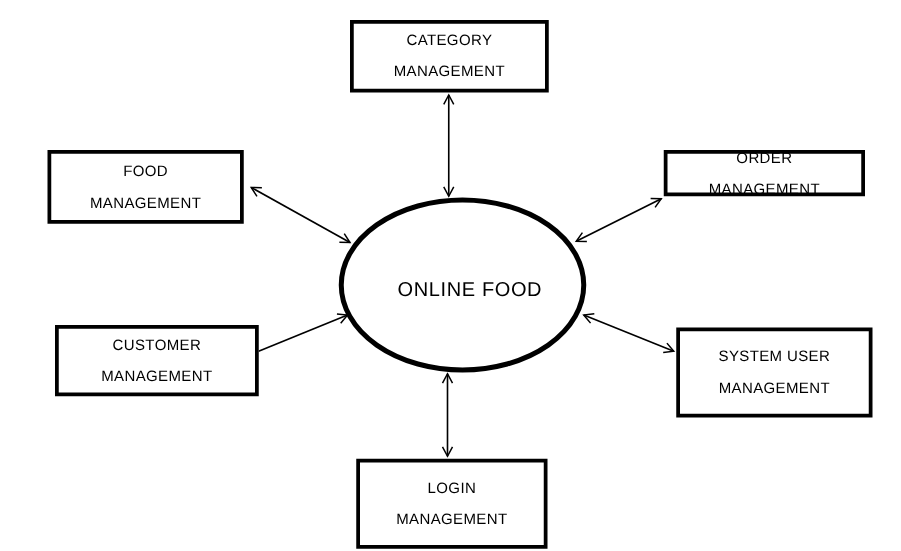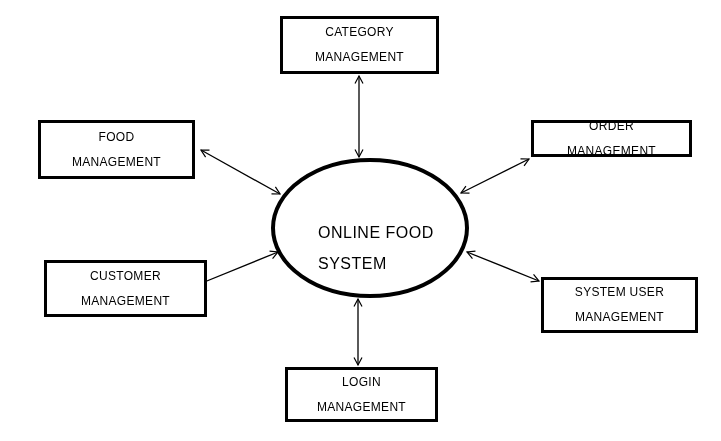--- a/index.html
+++ b/index.html
@@ -92,28 +92,27 @@
   <div class="node-box" style="left:531px; top:120px; width:161px; height:37px;">
     <span>ORDER</span>
     <span>MANAGEMENT</span>
   </div>
 
   <div class="node-box" style="left:44px; top:260px; width:163px; height:57px;">
     <span>CUSTOMER</span>
     <span>MANAGEMENT</span>
   </div>
 
-  <div class="node-box" style="left:541px; top:277px; width:157px; height:56px;">
+  <div class="node-box" style="left:541px; top:262px; width:157px; height:72px;">
     <span>SYSTEM USER</span>
     <span>MANAGEMENT</span>
   </div>
 
-  <div class="node-box" style="left:285px; top:367px; width:153px; height:55px;">
+  <div class="node-box" style="left:285px; top:367px; width:153px; height:72px;">
     <span>LOGIN</span>
     <span>MANAGEMENT</span>
   </div>
 
   <div class="center-label">
     <span>ONLINE FOOD</span>
-    <span>SYSTEM</span>
   </div>
 
 </div>
 
 </body></html>

